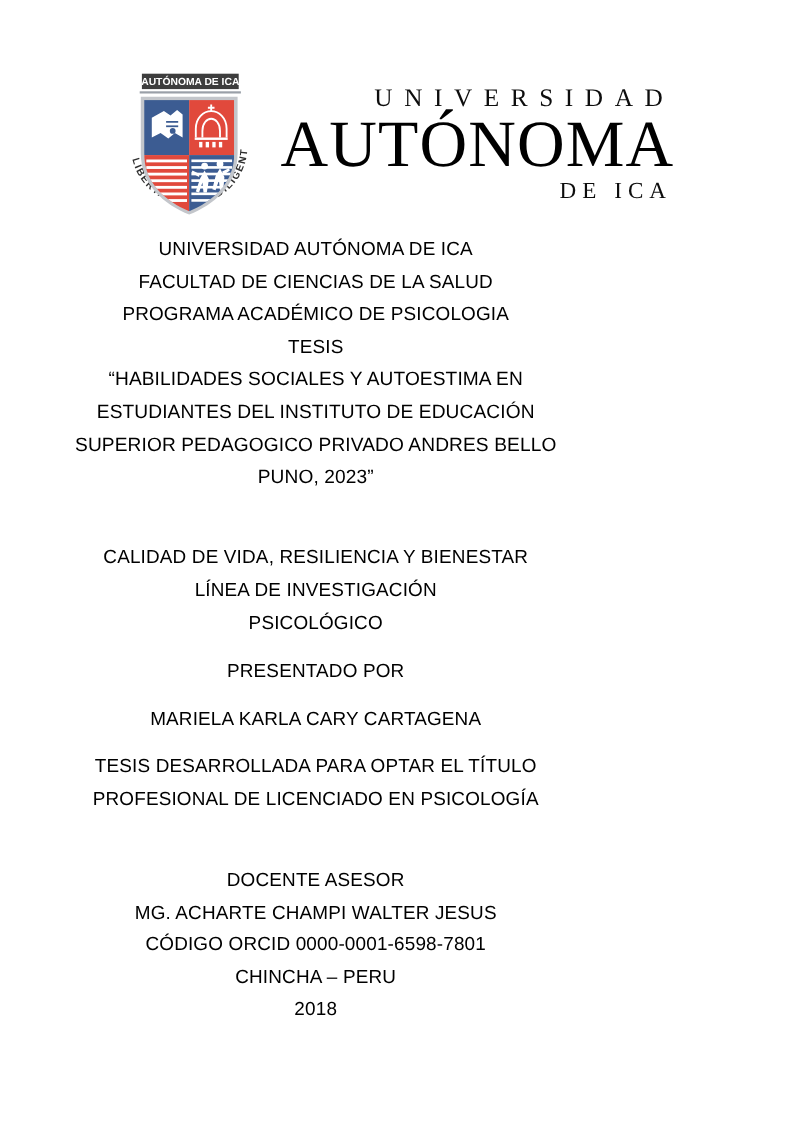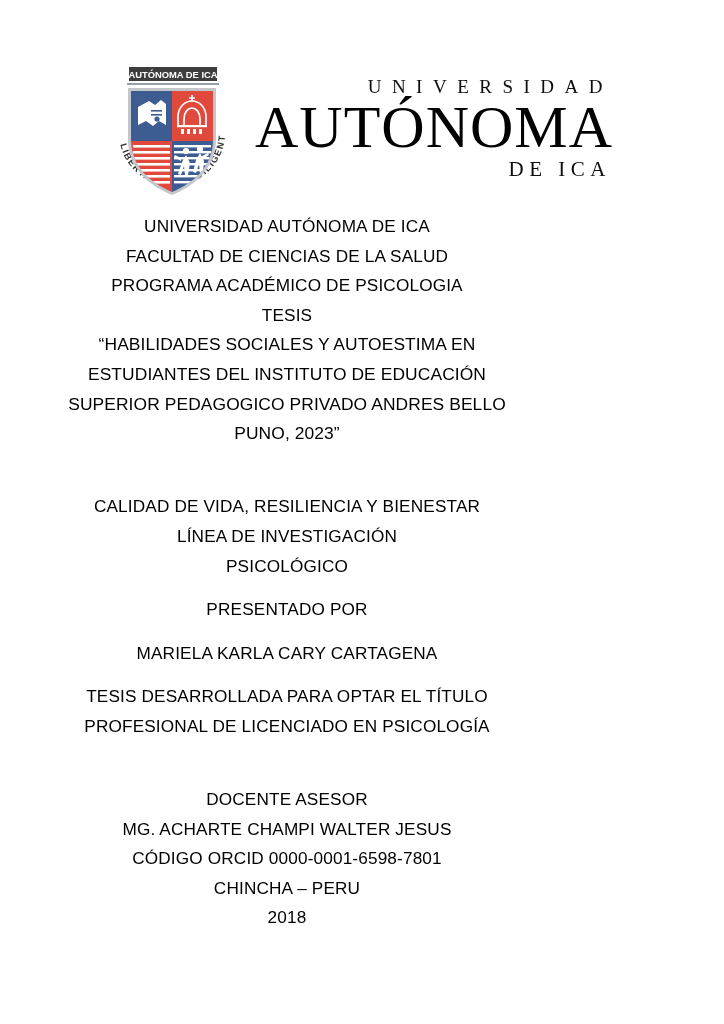--- a/index.html
+++ b/index.html
@@ -52,21 +52,21 @@
 
   .wordmark {
     padding-top: 14px;
     display: flex;
     flex-direction: column;
     align-items: flex-end;
     line-height: 1;
   }
   .wm-universidad {
     font-family: "Liberation Serif", serif;
-    font-size: 19px;
+    font-size: 23px;
     letter-spacing: 10.5px;
     text-indent: 10.5px;
     color: #0d0d0d;
     margin-bottom: 2px;
   }
   .wm-autonoma {
     font-family: "Liberation Serif", serif;
     font-size: 60px;
     letter-spacing: 1px;
     color: #000000;

